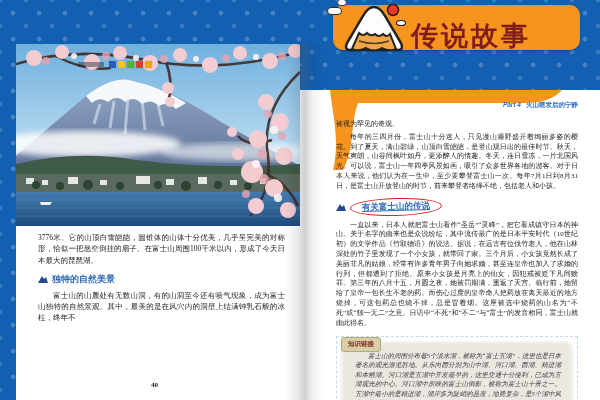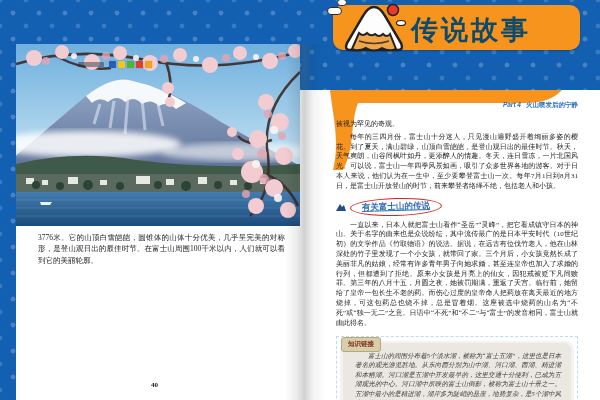--- a/index.html
+++ b/index.html
@@ -11,21 +11,21 @@
       radial-gradient(rgba(255,255,255,.16) 2px, transparent 2.8px) 13px 13px/26px 26px,
       #1360b2;
   }
   .page{position:absolute;background:#fff;}
   .left-page{left:16px;top:44px;width:284px;height:356px;}
   .right-page{left:300px;top:54px;width:300px;height:346px;margin-top:36px;}
   .spine{position:absolute;left:285px;top:44px;width:40px;height:356px;z-index:5;pointer-events:none;
     background:linear-gradient(to right, rgba(0,0,0,0) 0%, rgba(0,0,0,.08) 30%, rgba(90,90,90,.28) 48%, rgba(0,0,0,.05) 70%, rgba(0,0,0,0) 100%);}
   
   .banner{position:absolute;left:333px;top:5px;width:247px;height:45px;background:#f7941d;border-radius:10px;z-index:6;box-shadow:0 1px 2px rgba(0,0,0,.25);}
-  .banner-title{position:absolute;left:78px;top:7px;font-weight:900;font-size:27px;letter-spacing:3px;color:#0c4a6e;font-family:"Liberation Sans",sans-serif;}
+  .banner-title{position:absolute;left:78px;top:13px;font-weight:900;font-size:27px;letter-spacing:3px;color:#7f1d1d;font-family:"Liberation Sans",sans-serif;}
   .banner-icon{position:absolute;left:8px;top:-4px;}
   .banner-cloud{position:absolute;background:#fdfdfd;border:1px solid #2b2b2b;border-radius:6px;}
   .bc1{left:-14px;top:6px;width:13px;height:6px;}
   .bc2{left:-4px;top:-2px;width:8px;height:5px;}
   
   .photo{position:absolute;left:0;top:0;width:284px;height:182px;overflow:hidden;}
   .watermark{position:absolute;left:62px;top:17px;display:flex;gap:2px;align-items:center;z-index:3;}
   .chip{display:inline-block;width:7px;height:7px;border-radius:1px;box-shadow:0 0 1px rgba(0,0,0,.4);}
   .wm-smudge{width:26px;height:5px;background:rgba(35,40,50,.45);border-radius:1px;margin-right:3px;}
   
@@ -175,21 +175,28 @@
           <span class="chip" style="background: rgb(42, 93, 184);"></span>
           <span class="chip" style="background: rgb(246, 199, 24);"></span>
           <span class="chip" style="background: rgb(83, 179, 53);"></span>
           <span class="chip" style="background: rgb(226, 60, 46);"></span>
           <span class="chip" style="background: rgb(242, 163, 27);"></span>
         </span>
     </div>
   </div>
 
   <div class="lp-text">
-    <p>3776米。它的山顶白雪皑皑，圆锥体的山体十分优美，几乎呈完美的对称形，是登山观日出的最佳时节。在富士山周围100千米以内，人们就可以看到它的美丽轮廓。</p>
+    <p>3776米。它的山顶白雪皑皑，圆锥体的山体十分优美，几乎呈完美的对称形，恰似一把悬空倒挂的扇子。在富士山周围100千米以内，形成了今天日本最大的琵琶湖。</p>
+    <div class="sec-head">
+      <svg class="mini-icon" width="10" height="8" viewBox="0 0 10 8">
+          <path d="M0 8 L4 1 L6 4 L8 2 L10 8 Z" fill="#274a8e"></path>
+        </svg>
+      <span>独特的自然美景</span>
+    </div>
+    <p class="indent">富士山的山麓处有无数山洞，有的山洞至今还有喷气现象，成为富士山独特的自然景观。其中，最美的是在风穴内的洞壁上结满钟乳石般的冰柱，终年不</p>
   </div>
   <div class="page-num">40</div>
 </div>
 
 <div class="page right-page">
   <svg class="rp-deco" width="300" height="95" viewBox="0 0 300 95">
     <path d="M34 0 L262 0 Q250 13 226 13 L58 13 C50 34 55 58 43 80 L33 80 C40 52 33 26 30 0 Z" fill="#f7941d"></path>
   </svg>
   <div class="rp-header">
     <span class="part">Part 4</span><span>火山喷发后的宁静</span>

